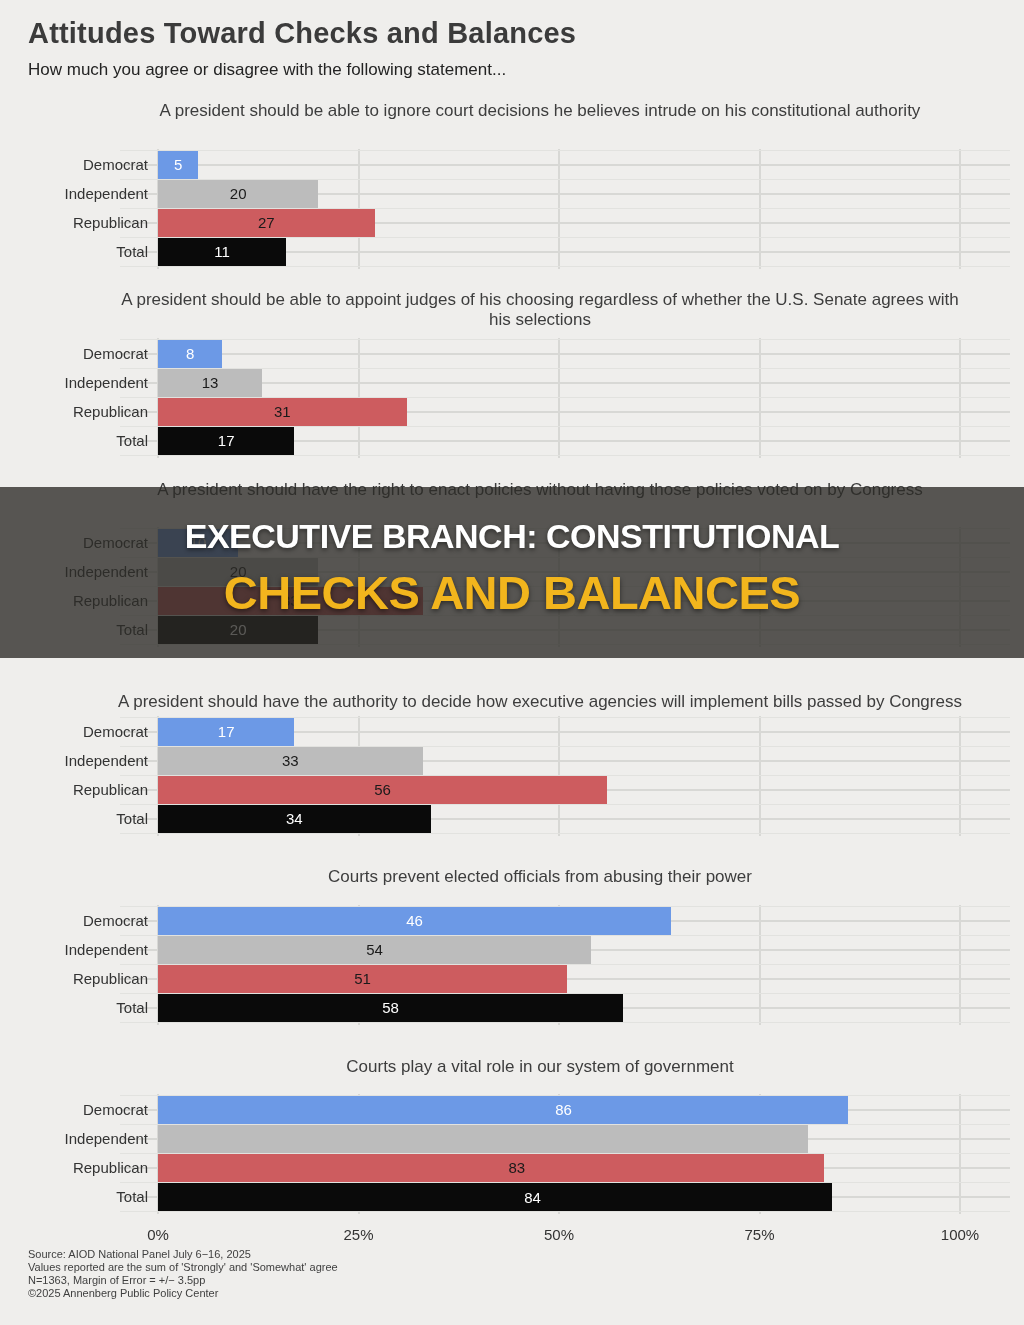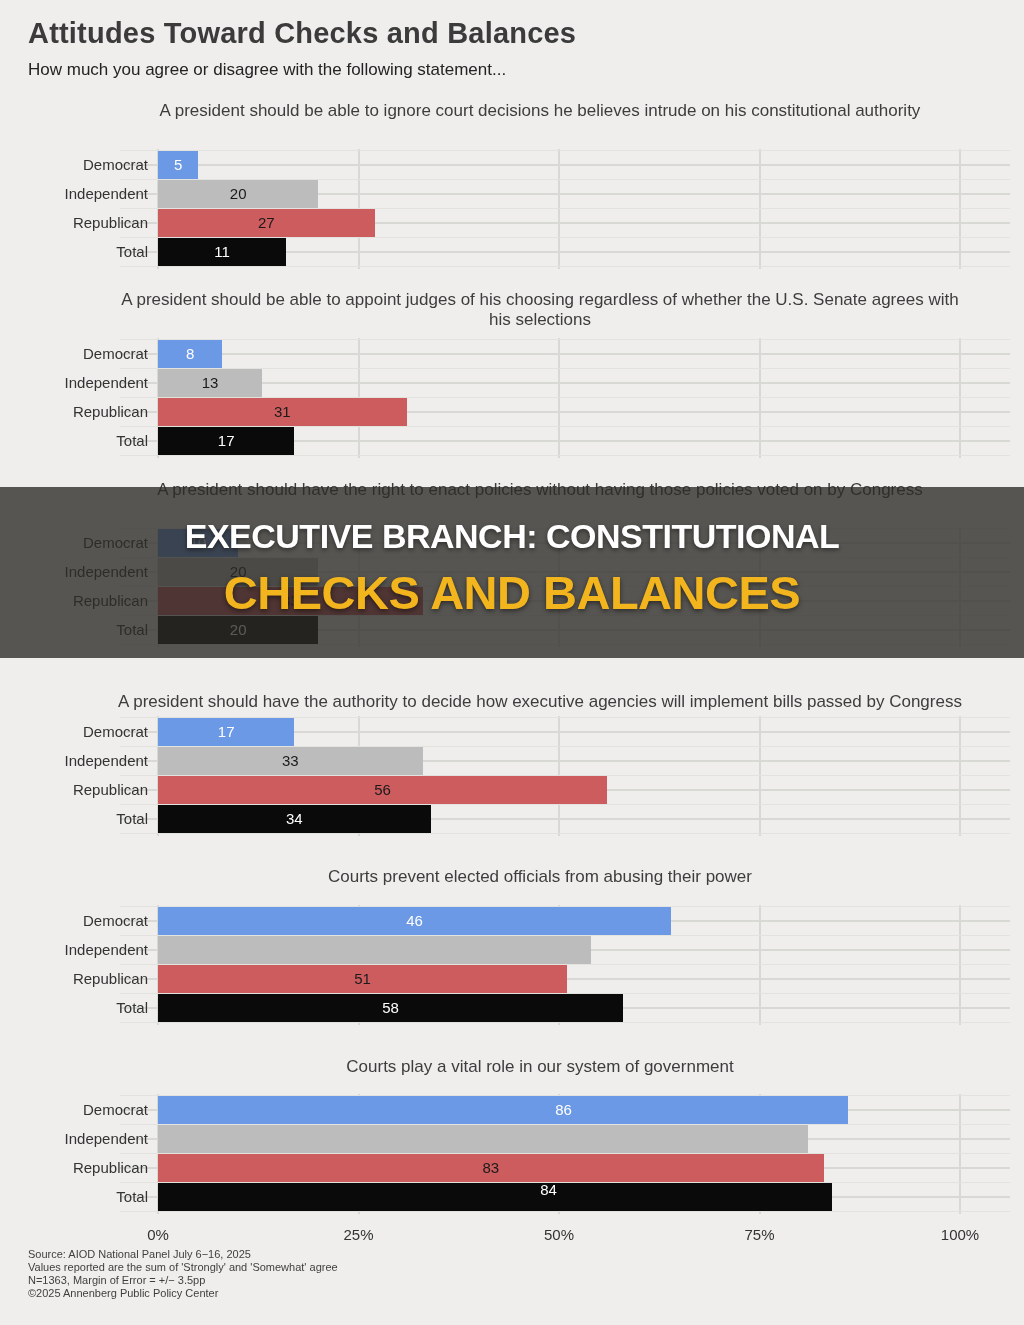--- a/index.html
+++ b/index.html
@@ -208,20 +208,21 @@
         <div class="vgrid" style="left: 438px;"></div>
         <div class="vgrid" style="left: 638.5px;"></div>
         <div class="vgrid" style="left: 839px;"></div>
         <div class="hgrid minor" style="top: 1px;"></div>
         <div class="hgrid" style="top: 15px;"></div>
         <div class="bar" style="top: 2px; left: 38px; width: 513.28px; background: rgb(108, 153, 230);"></div>
         <div class="bar-label" style="top: 2px; left: 38px; width: 513.28px; color: rgb(255, 255, 255);">46</div>
         <div class="hgrid minor" style="top: 30px;"></div>
         <div class="hgrid" style="top: 44px;"></div>
         <div class="bar" style="top: 31px; left: 38px; width: 433.08px; background: rgb(188, 188, 188);"></div>
+        <div class="bar-label" style="top: 31px; left: 38px; width: 433.08px; color: rgb(26, 26, 26);">54</div>
         <div class="hgrid minor" style="top: 59px;"></div>
         <div class="hgrid" style="top: 73px;"></div>
         <div class="bar" style="top: 60px; left: 38px; width: 409.02px; background: rgb(205, 92, 95);"></div>
         <div class="bar-label" style="top: 60px; left: 38px; width: 409.02px; color: rgb(26, 26, 26);">51</div>
         <div class="hgrid minor" style="top: 88px;"></div>
         <div class="hgrid" style="top: 102px;"></div>
         <div class="bar" style="top: 89px; left: 38px; width: 465.16px; background: rgb(10, 10, 10);"></div>
         <div class="bar-label" style="top: 89px; left: 38px; width: 465.16px; color: rgb(255, 255, 255);">58</div>
         <div class="hgrid minor" style="top: 117px;"></div>
       </div>
@@ -239,25 +240,25 @@
         <div class="hgrid minor" style="top: 1px;"></div>
         <div class="hgrid" style="top: 15px;"></div>
         <div class="bar" style="top: 2px; left: 38px; width: 689.72px; background: rgb(108, 153, 230);"></div>
         <div class="bar-label" style="top: 2px; left: 38px; width: 811px; color: rgb(255, 255, 255);">86</div>
         <div class="hgrid minor" style="top: 30px;"></div>
         <div class="hgrid" style="top: 44px;"></div>
         <div class="bar" style="top: 31px; left: 38px; width: 649.62px; background: rgb(188, 188, 188);"></div>
         <div class="hgrid minor" style="top: 59px;"></div>
         <div class="hgrid" style="top: 73px;"></div>
         <div class="bar" style="top: 60px; left: 38px; width: 665.66px; background: rgb(205, 92, 95);"></div>
-        <div class="bar-label" style="top: 60px; left: 38px; width: 665.66px; color: rgb(26, 26, 26);">83</div>
+        <div class="bar-label" style="top: 60px; left: 38px; width: 665.66px; color: rgb(26, 26, 26); padding-left: 26px;">83</div>
         <div class="hgrid minor" style="top: 88px;"></div>
         <div class="hgrid" style="top: 102px;"></div>
         <div class="bar" style="top: 89px; left: 38px; width: 673.68px; background: rgb(10, 10, 10);"></div>
-        <div class="bar-label" style="top: 82px; left: 38px; width: 749px; color: rgb(255, 255, 255); margin-left: 16px;">84</div>
+        <div class="bar-label" style="top: 90px; left: 38px; width: 749px; color: rgb(255, 255, 255);">84</div>
         <div class="hgrid minor" style="top: 117px;"></div>
       </div>
       <div class="cat-label" style="top: 1101px;">Democrat</div>
       <div class="cat-label" style="top: 1130px;">Independent</div>
       <div class="cat-label" style="top: 1159px;">Republican</div>
       <div class="cat-label" style="top: 1188px;">Total</div>
     </div>
 
   <div id="axis-root">
       <div class="axis-label" style="left: 158px;">0%</div>

